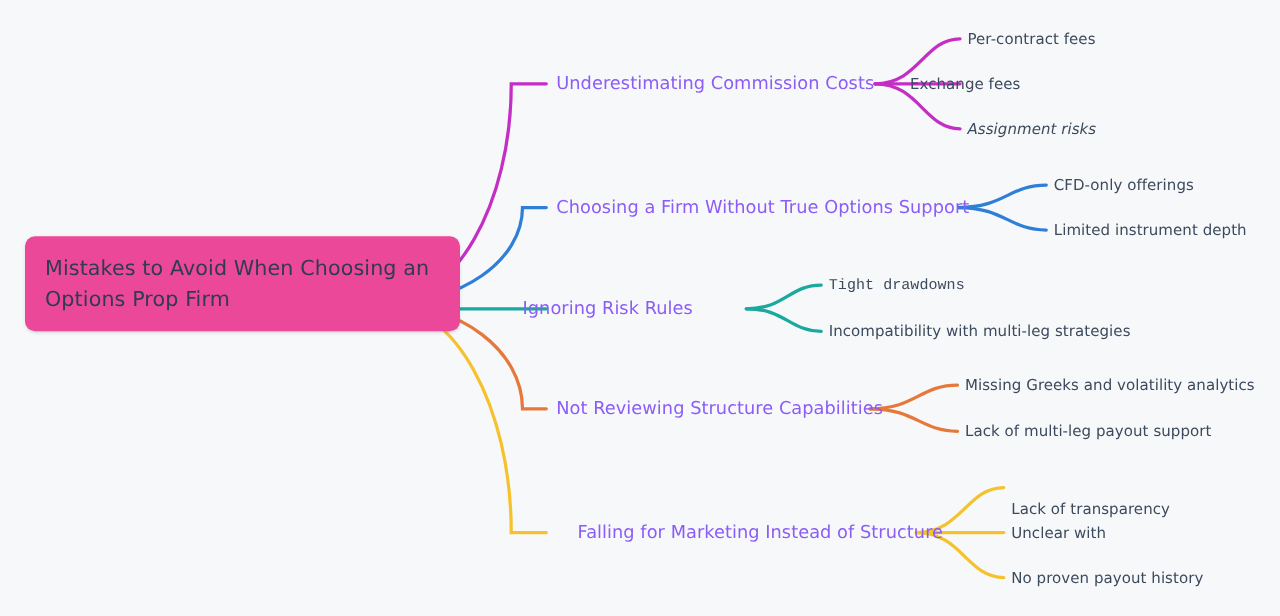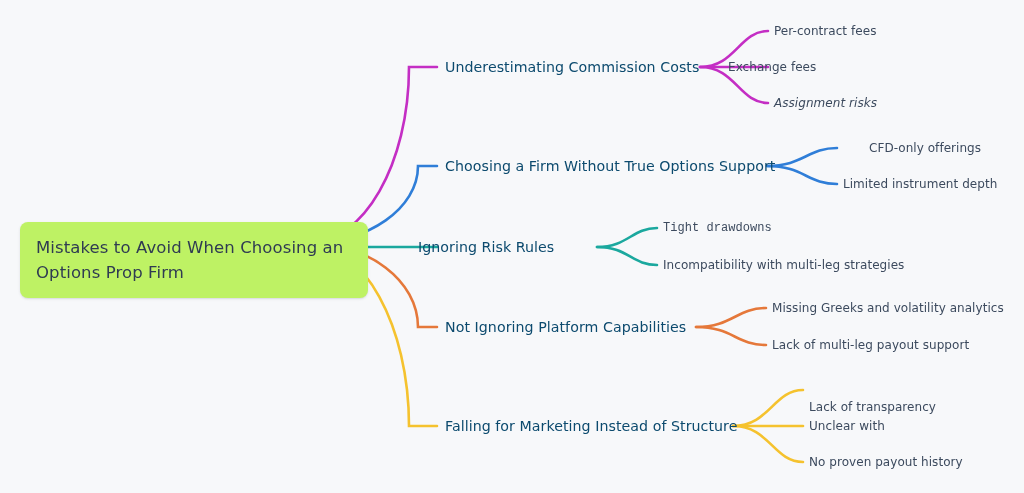--- a/index.html
+++ b/index.html
@@ -23,24 +23,24 @@
   #edges-layer {
     position: absolute;
     left: 0;
     top: 0;
     width: 1024px;
     height: 493px;
   }
   .root-card {
     position: absolute;
     left: 20px;
-    top: 222px;
+    top: 189px;
     width: 348px;
     height: 76px;
-    background: #bef264;
+    background: #ec4899;
     border-radius: 8px;
     box-shadow: 0 1px 3px rgba(30, 40, 60, 0.10), 0 1px 1px rgba(30,40,60,0.05);
     box-sizing: border-box;
     display: flex;
     align-items: center;
     padding: 0 16px 0 16px;
   }
   .root-label {
     font-family: "DejaVu Sans", sans-serif;
     font-size: 16.5px;
@@ -53,21 +53,21 @@
   .node-label {
     position: absolute;
     font-family: "DejaVu Sans", sans-serif;
     color: #39465c;
     white-space: nowrap;
     transform: translateY(-50%);
   }
   .branch-label {
     font-size: 14.2px;
     letter-spacing: 0.05px;
-    color: #0c4a6e;
+    color: #8b5cf6;
   }
   .leaf-label {
     font-size: 12px;
     letter-spacing: 0.05px;
     color: #3c4a5e;
   }
 </style>
 </head>
 <body>
 
@@ -98,27 +98,27 @@
   <div class="root-card">
     <span class="root-label">Mistakes to Avoid When Choosing an Options Prop Firm</span>
   </div>
 
   <div id="labels-layer">
       <div class="node-label branch-label" style="left: 445px; top: 67px;">Underestimating Commission Costs</div>
       <div class="node-label leaf-label" style="left: 774px; top: 31px;">Per-contract fees</div>
       <div class="node-label leaf-label" style="left: 728px; top: 67px;">Exchange fees</div>
       <div class="node-label leaf-label" style="left: 774px; top: 103px; font-style: italic;">Assignment risks</div>
       <div class="node-label branch-label" style="left: 445px; top: 166px;">Choosing a Firm Without True Options Support</div>
-      <div class="node-label leaf-label" style="left: 843px; top: 148px; margin-left: 26px;">CFD-only offerings</div>
+      <div class="node-label leaf-label" style="left: 843px; top: 148px;">CFD-only offerings</div>
       <div class="node-label leaf-label" style="left: 843px; top: 184px;">Limited instrument depth</div>
       <div class="node-label branch-label" style="left: 418px; top: 247px;">Ignoring Risk Rules</div>
       <div class="node-label leaf-label" style="left: 663px; top: 228px; font-family: Liberation Mono, monospace;">Tight drawdowns</div>
       <div class="node-label leaf-label" style="left: 663px; top: 265px;">Incompatibility with multi-leg strategies</div>
-      <div class="node-label branch-label" style="left: 445px; top: 327px;">Not Ignoring Platform Capabilities</div>
+      <div class="node-label branch-label" style="left: 445px; top: 327px;">Not Reviewing Structure Capabilities</div>
       <div class="node-label leaf-label" style="left: 772px; top: 308px;">Missing Greeks and volatility analytics</div>
       <div class="node-label leaf-label" style="left: 772px; top: 345px;">Lack of multi-leg payout support</div>
-      <div class="node-label branch-label" style="left: 445px; top: 426px;">Falling for Marketing Instead of Structure</div>
+      <div class="node-label branch-label" style="left: 462px; top: 426px;">Falling for Marketing Instead of Structure</div>
       <div class="node-label leaf-label" style="left: 809px; top: 407px;">Lack of transparency</div>
       <div class="node-label leaf-label" style="left: 809px; top: 426px;">Unclear with</div>
       <div class="node-label leaf-label" style="left: 809px; top: 462px;">No proven payout history</div>
     </div>
 
 </div>
 
 </body></html>

